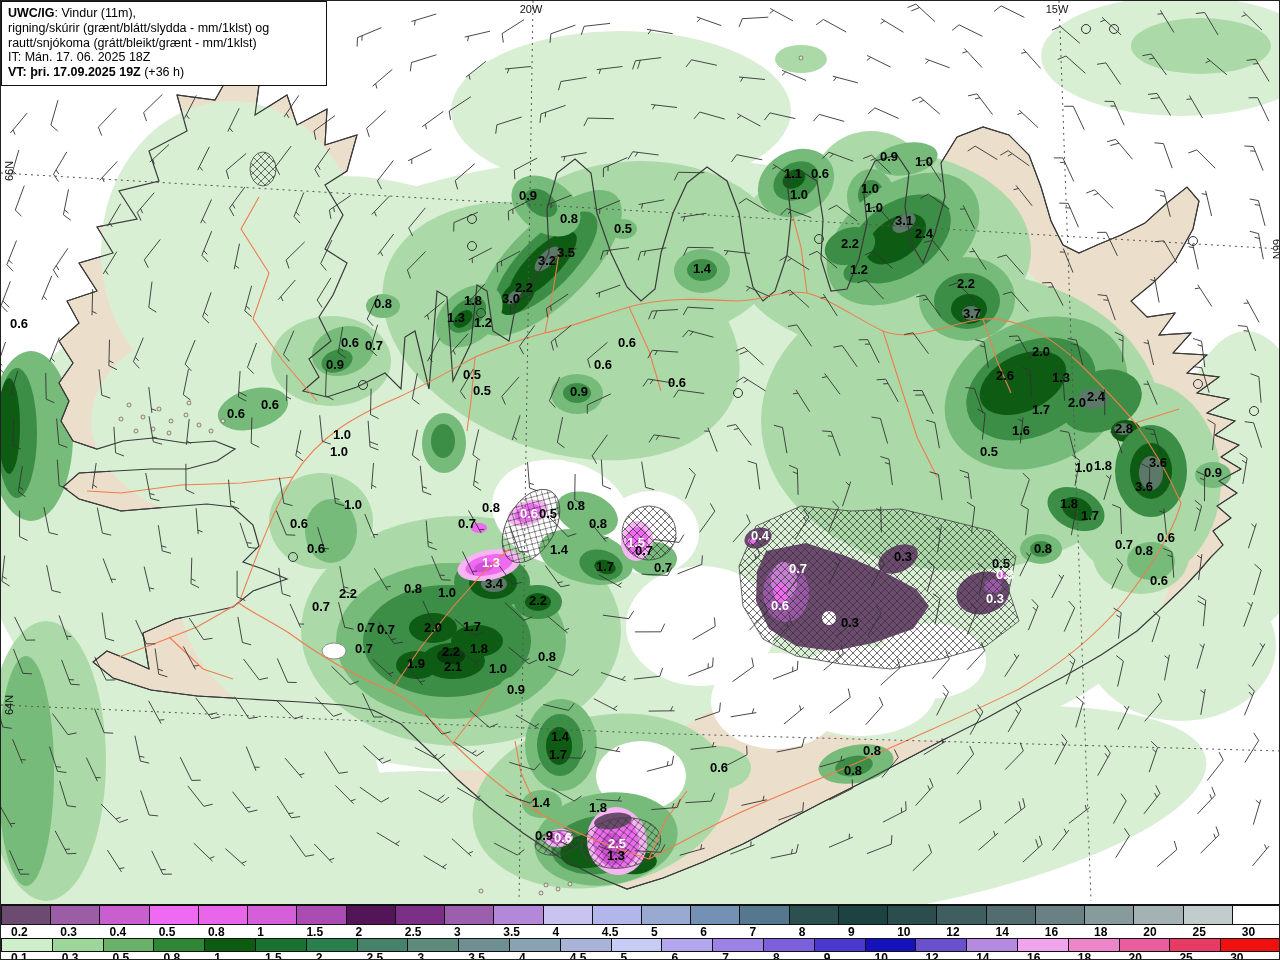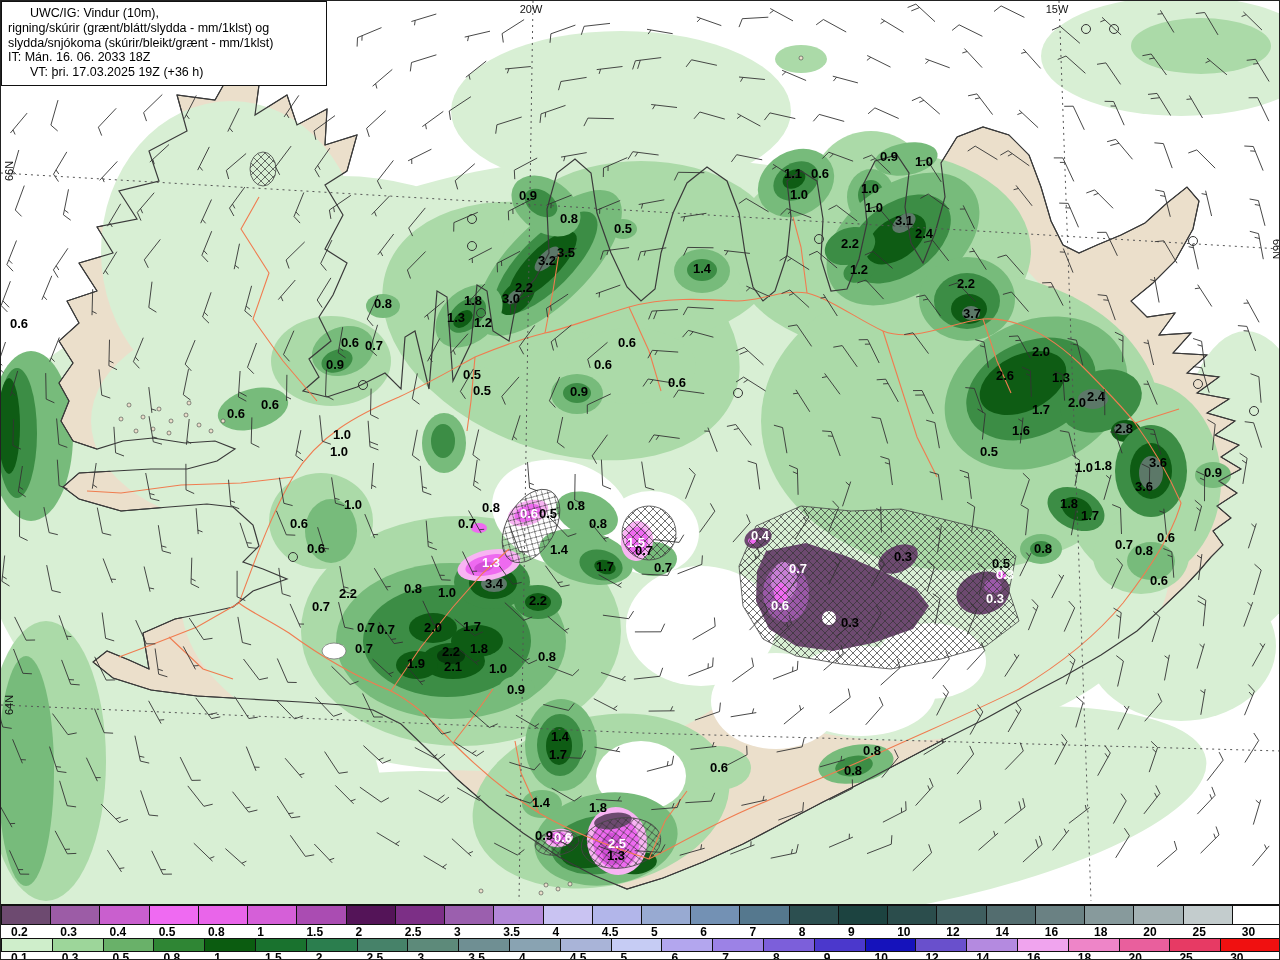--- a/index.html
+++ b/index.html
@@ -1,21 +1,21 @@
 <!DOCTYPE html>
 <html><head>
 <meta charset="utf-8">
 <style>
   html,body{margin:0;padding:0;background:#fff;}
   #frame{position:relative;width:1280px;height:960px;overflow:hidden;background:#fff;
          font-family:"Liberation Sans","DejaVu Sans",sans-serif;border:1px solid #222;box-sizing:border-box;}
   #map-svg{position:absolute;left:0;top:0;}
   #title-box{position:absolute;left:0;top:0;width:312px;background:#fff;border:1px solid #111;
              padding:4px 6px 5px 6px;font-size:12.5px;line-height:1.18;color:#000;z-index:5;}
-  #title-box .b{font-weight:normal;margin-left:22px;}
+  #title-box .b{font-weight:bold;}
   #legend{position:absolute;left:0;top:903px;width:1280px;height:57px;background:#fff;border-top:1px solid #111;z-index:5;}
   .sw{position:absolute;box-sizing:border-box;border:1px solid #111;}
   .lg-lbl{position:absolute;font-size:12px;font-weight:bold;color:#000;margin-left:8px;}
   .lbl-black{fill:#000;}
   .lbl-white{fill:#fff;}
 </style>
 </head>
 <body>
 
 <div id="frame">
@@ -1547,25 +1547,25 @@
       <g font-family="&quot;Liberation Sans&quot;,sans-serif" font-size="11" fill="#111">
         <text x="530" y="12" text-anchor="middle">20W</text>
         <text x="1056" y="12" text-anchor="middle">15W</text>
         <text x="12" y="170" transform="rotate(-90 12 170)" text-anchor="middle">66N</text>
         <text x="12" y="704" transform="rotate(-90 12 704)" text-anchor="middle">64N</text>
         <text x="1272" y="248" transform="rotate(90 1272 248)" text-anchor="middle">66N</text>
       </g>
     </svg>
 
   <div id="title-box">
-    <div><span class="b">UWC/IG</span><span>: Vindur (10m),</span></div>
+    <div><span class="b">UWC/IG</span><span>: Vindur (11m),</span></div>
     <div>rigning/skúrir (grænt/blátt/slydda - mm/1klst) og</div>
-    <div>slydda/snjókoma (skúrir/bleikt/grænt - mm/1klst)</div>
-    <div>IT: Mán. 16. 06. 2033 18Z</div>
-    <div><span class="b">VT: þri. 17.03.2025 19Z</span><span> (+36 h)</span></div>
+    <div>rautt/snjókoma (grátt/bleikt/grænt - mm/1klst)</div>
+    <div>IT: Mán. 17. 06. 2025 18Z</div>
+    <div><span class="b">VT: þri. 17.09.2025 19Z</span><span> (+36 h)</span></div>
   </div>
 
   <div id="legend">
       <div class="sw" style="left: 0px; top: 0px; width: 50.23px; height: 20px; background: rgb(109, 74, 112);"></div>
       <div class="sw" style="left: 49.23px; top: 0px; width: 50.23px; height: 20px; background: rgb(156, 92, 166);"></div>
       <div class="sw" style="left: 98.46px; top: 0px; width: 50.23px; height: 20px; background: rgb(201, 95, 206);"></div>
       <div class="sw" style="left: 147.69px; top: 0px; width: 50.23px; height: 20px; background: rgb(239, 106, 242);"></div>
       <div class="sw" style="left: 196.92px; top: 0px; width: 50.23px; height: 20px; background: rgb(233, 101, 234);"></div>
       <div class="sw" style="left: 246.15px; top: 0px; width: 50.23px; height: 20px; background: rgb(213, 95, 216);"></div>
       <div class="sw" style="left: 295.38px; top: 0px; width: 50.23px; height: 20px; background: rgb(170, 76, 178);"></div>

